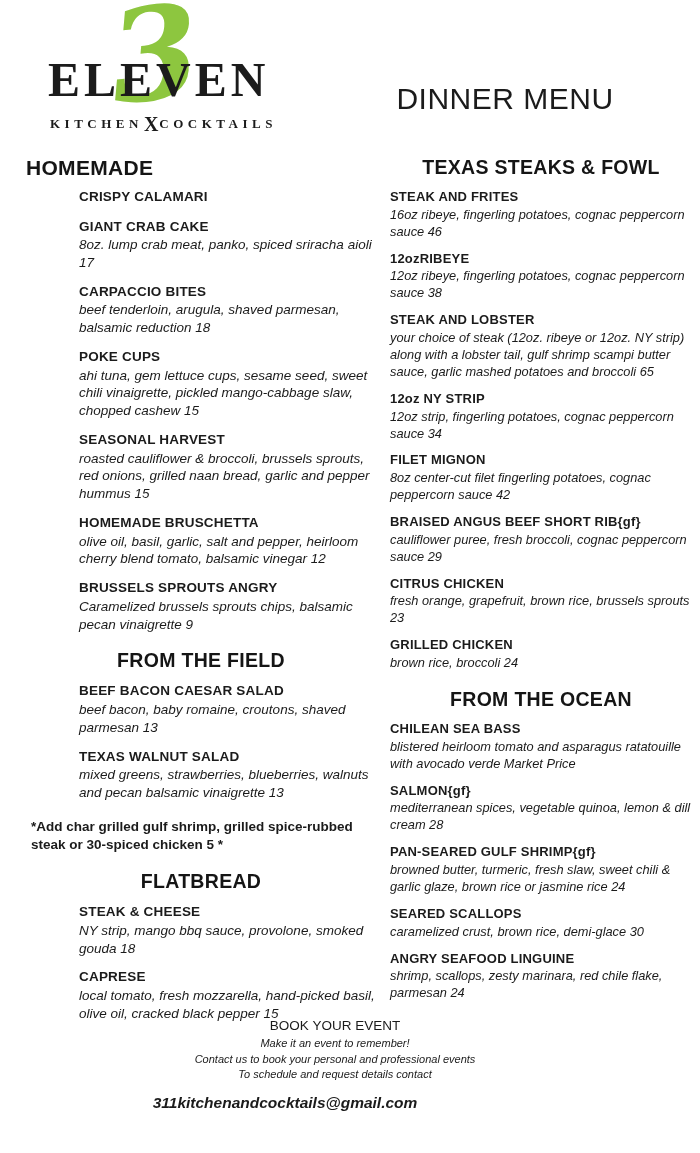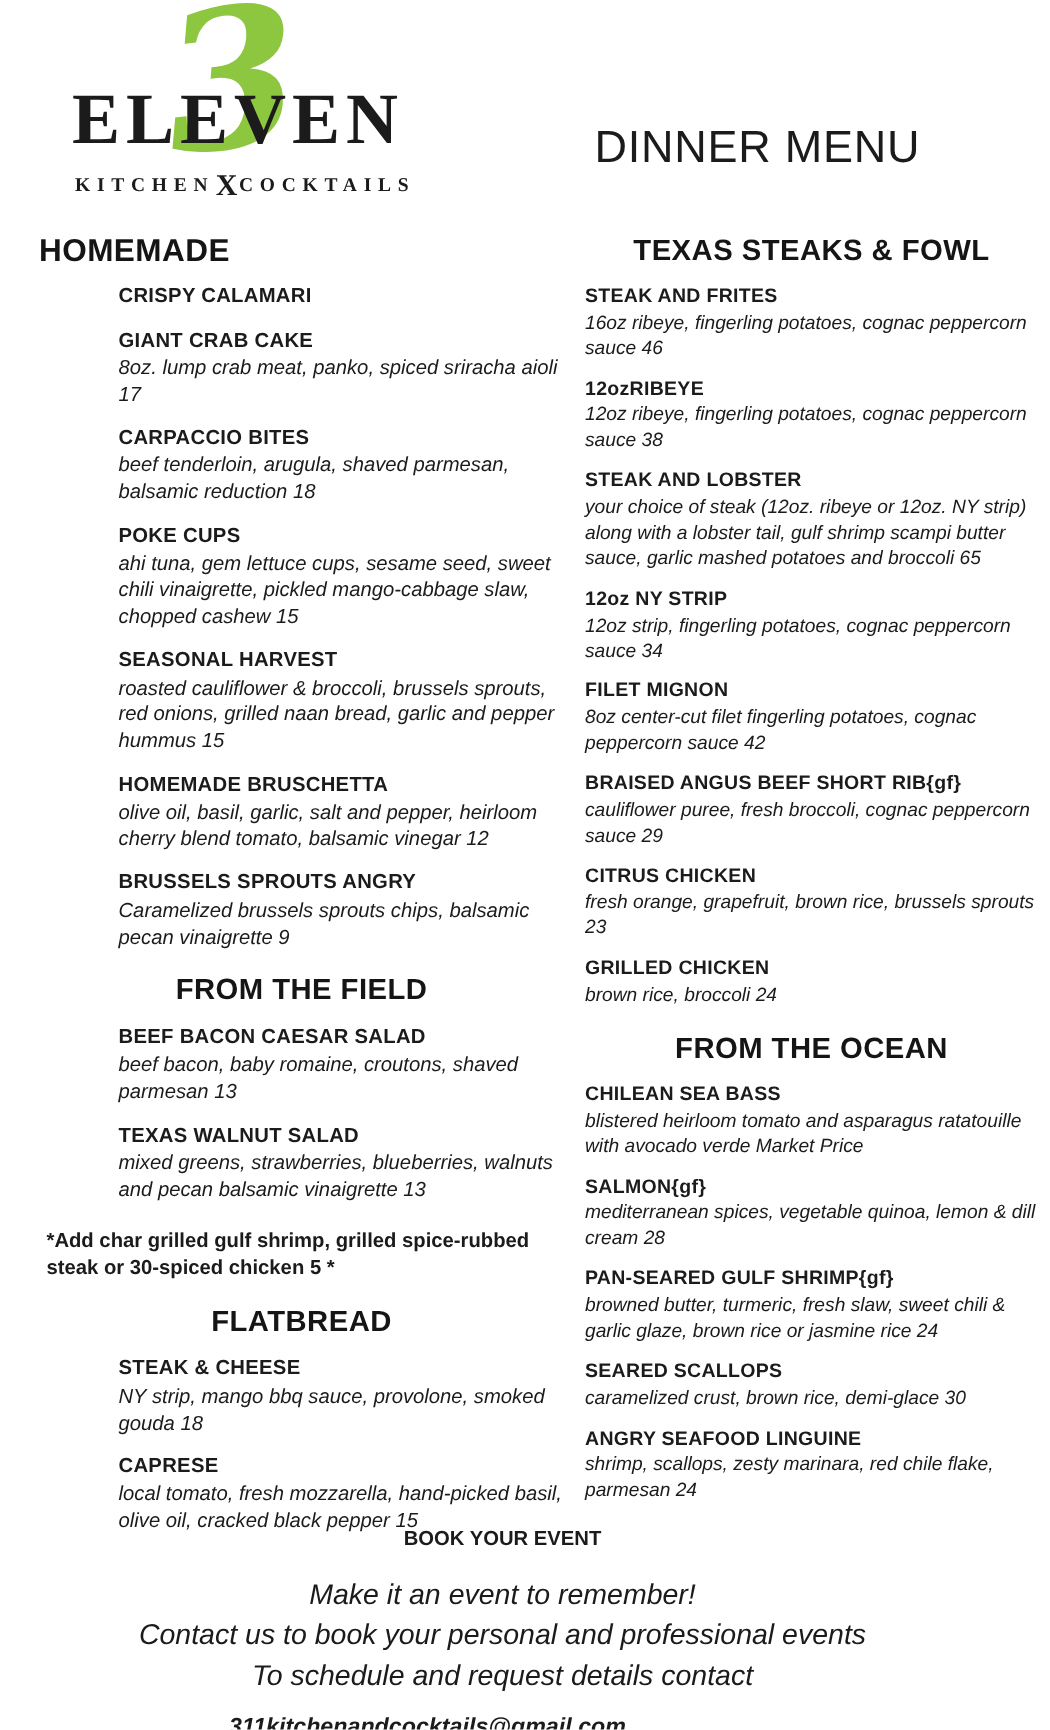--- a/index.html
+++ b/index.html
@@ -61,22 +61,22 @@
   .col-right .item-name { font-size: 13px; }
   .col-right .item-desc { font-size: 12.8px; }
 
   .section-note {
     font-weight: bold; font-size: 13.5px; line-height: 1.35;
     margin-top: 16px; padding-left: 5px;
   }
 
   
   .footer { position: absolute; left: 55px; top: 1018px; width: 560px; text-align: center; }
-  .footer-title { font-weight: bold; font-size: 13.5px; margin-bottom: 18px; }
-  .footer-line  { font-style: italic; font-size: 19px; line-height: 1.42; }
+  .footer-title { font-weight: normal; font-size: 13.5px; margin-bottom: 3px; }
+  .footer-line  { font-style: italic; font-size: 11px; line-height: 1.42; }
   .footer-email {
     font-weight: bold; font-style: italic; font-size: 15.5px;
     margin-top: 11px; transform: translateX(-50px);
   }
 </style>
 </head>
 <body>
 
 <div class="page">
 

